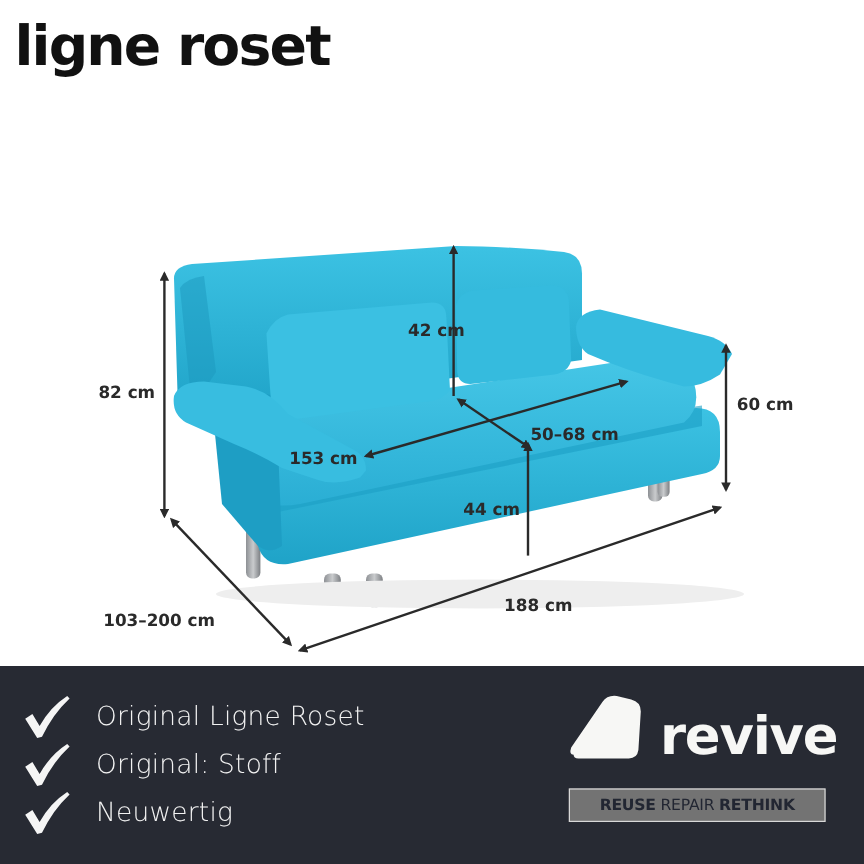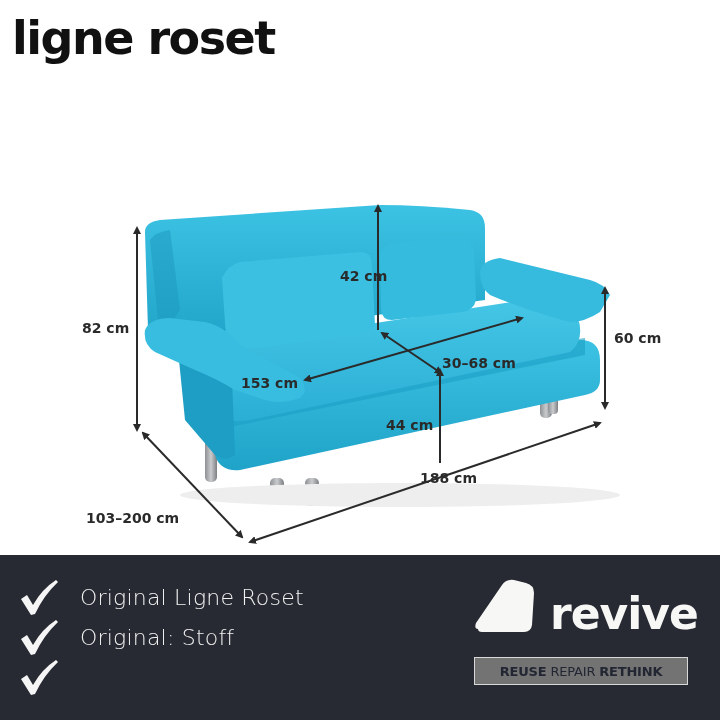--- a/index.html
+++ b/index.html
@@ -112,45 +112,46 @@
       <line x1="305" y1="380" x2="522" y2="318" marker-end="url(#ah)" marker-start="url(#ah)"></line>
       <line x1="382" y1="333" x2="441" y2="373" marker-end="url(#ah)" marker-start="url(#ah)"></line>
       <line x1="143" y1="433" x2="242" y2="537" marker-end="url(#ah)" marker-start="url(#ah)"></line>
       <line x1="250" y1="542" x2="600" y2="423" marker-end="url(#ah)" marker-start="url(#ah)"></line>
     </g>
   </svg>
 
   <span class="dim-label" style="left:82px; top:240px;">82 cm</span>
   <span class="dim-label" style="left:340px; top:143px;margin-top:45px;">42 cm</span>
   <span class="dim-label" style="left:241px; top:295px;">153 cm</span>
-  <span class="dim-label" style="left:442px; top:275px;">30–68 cm</span>
+  <span class="dim-label" style="left:442px; top:275px;">50–68 cm</span>
   <span class="dim-label" style="left:614px; top:250px;">60 cm</span>
   <span class="dim-label" style="left:386px; top:337px;">44 cm</span>
   <span class="dim-label" style="left:86px; top:430px;">103–200 cm</span>
-  <span class="dim-label" style="left:420px; top:390px;">188 cm</span>
+  <span class="dim-label" style="left:420px; top:417px;">188 cm</span>
 </div>
 
 <div class="info-panel">
   <div class="feature-list">
     <div class="feature-item">
       <svg class="check-icon" viewBox="0 0 42 40">
         <path d="M3,22 L9,18 L15,28 Q24,12 38,3 L40,5 Q26,18 17,37 L13,38 Z" fill="#f5f5f5"></path>
       </svg>
       <span class="feature-text">Original Ligne Roset</span>
     </div>
     <div class="feature-item">
       <svg class="check-icon" viewBox="0 0 42 40">
         <path d="M3,22 L9,18 L15,28 Q24,12 38,3 L40,5 Q26,18 17,37 L13,38 Z" fill="#f5f5f5"></path>
       </svg>
       <span class="feature-text">Original: Stoff</span>
     </div>
     <div class="feature-item">
       <svg class="check-icon" viewBox="0 0 42 40">
         <path d="M3,22 L9,18 L15,28 Q24,12 38,3 L40,5 Q26,18 17,37 L13,38 Z" fill="#f5f5f5"></path>
       </svg>
+      <span class="feature-text">Neuwertig</span>
     </div>
   </div>
 
   <div class="revive-logo">
     <svg class="revive-mark" width="62" height="56" viewBox="0 0 62 56">
       <path d="M4,50 Q0,50 2,44 L28,6 Q32,0 40,1 L52,4 Q60,6 60,14 L58,46 Q57,53 50,53 L8,53 Q4,53 4,50 Z" fill="#f7f7f5"></path>
     </svg>
     <span class="revive-word">revive</span>
     <div class="revive-tagline">
       <span class="bold">REUSE</span>

